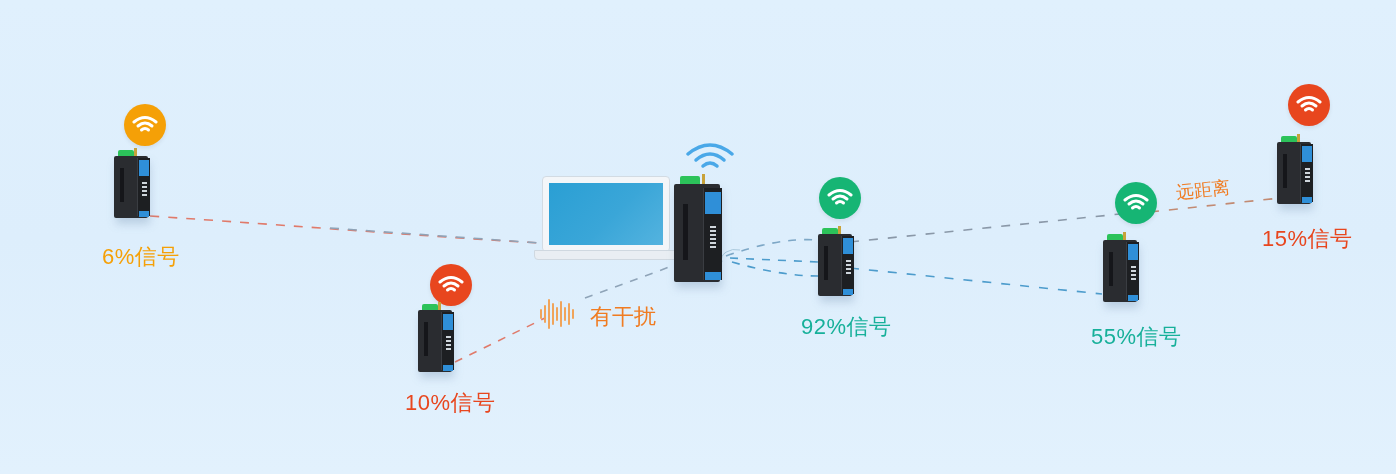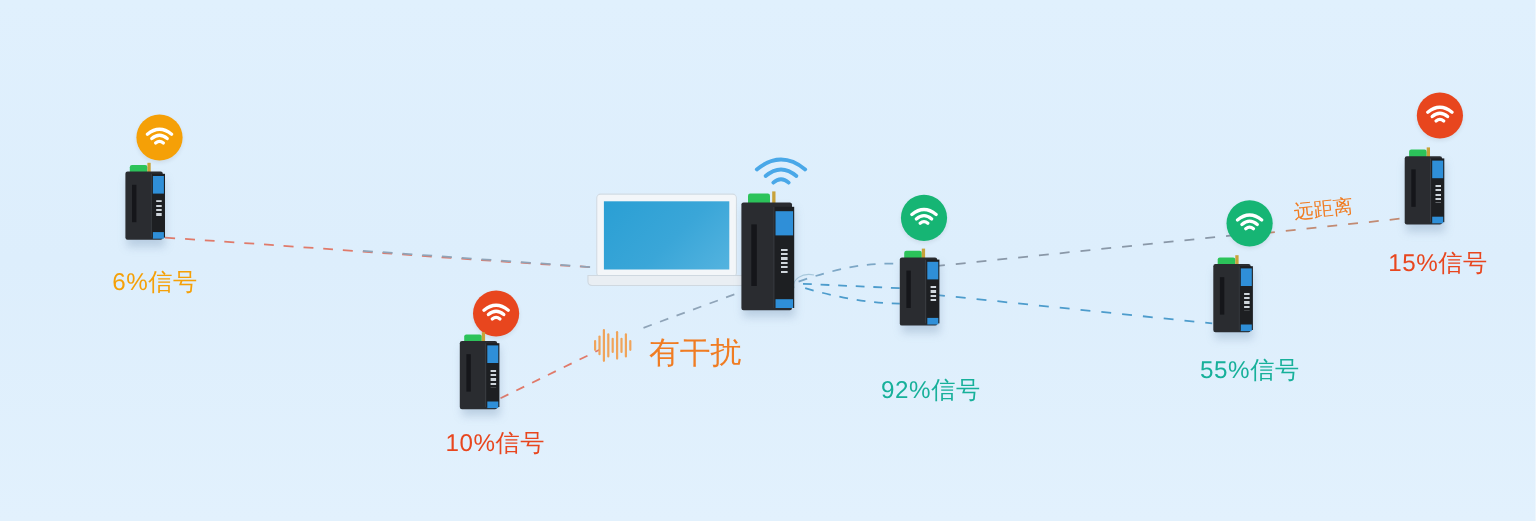--- a/index.html
+++ b/index.html
@@ -33,21 +33,21 @@
     background: repeating-linear-gradient(180deg,#cfd6dc 0 2px, transparent 2px 4px); }
   .device .slot { position:absolute; left:6px; top:20px; width:4px; height:34px; background:#15161a; }
   .device .conn { position:absolute; left:4px; top:2px; width:16px; height:8px; background:#2cc35a; border-radius:2px; }
   .device .ant { position:absolute; left:20px; top:0px; width:3px; height:10px; background:#c8a23a; }
   .label { position:absolute; font-size:22px; white-space:nowrap; letter-spacing:0.5px; }
   .laptop { position:absolute; left:534px; top:176px; width:142px; height:84px; }
   .laptop .lid { position:absolute; left:8px; top:0; width:126px; height:74px; background:#f3f6f9; border:1px solid #d2dbe3; border-radius:4px; }
   .laptop .scr { position:absolute; left:6px; top:6px; width:114px; height:62px;
      background: linear-gradient(135deg, #2a9fd4 0%, #3aa6d8 55%, #54b3df 100%); }
   .laptop .base { position:absolute; left:0; top:74px; width:142px; height:8px; background:#e9eef3; border:1px solid #cfd8e0; border-radius:0 0 4px 4px; }
-  .tag { position:absolute; color:#f07c22; font-size:28px; white-space:nowrap; }
+  .tag { position:absolute; color:#f07c22; font-size:22px; white-space:nowrap; }
 </style>
 </head>
 <body>
 
 <div class="canvas">
 
   <svg class="links" width="1396" height="474">
 
     <path d="M150 216 C 300 226, 420 236, 540 243" stroke="#e07a6a" stroke-width="1.6" stroke-dasharray="9 9" fill="none"></path>
     <path d="M330 228 L 540 243" stroke="#8fa4b8" stroke-width="1.6" stroke-dasharray="9 9" fill="none"></path>
@@ -159,21 +159,21 @@
     <div class="device" style="left:818px; top:226px;">
       <div class="conn"></div>
         <div class="ant"></div>
         <div class="body"></div>
         <div class="slot"></div>
         <div class="face"></div>
         <div class="screen"></div>
         <div class="leds"></div>
         <div class="foot"></div>
     </div>
-    <div class="label" style="left:801px; top:312px; color:#17b09a;margin-top:28px;">92%信号</div>
+    <div class="label" style="left:801px; top:312px; color:#17b09a;">92%信号</div>
   </div>
 
   <div class="node">
     <div class="badge" style="left:1115px; top:182px; background:#16b574;">
       <svg viewBox="0 0 26 22">
           <path d="M2 8 Q13 -1 24 8" stroke="#fff" stroke-width="3" fill="none" stroke-linecap="round"></path>
           <path d="M6 12 Q13 6 20 12" stroke="#fff" stroke-width="3" fill="none" stroke-linecap="round"></path>
           <path d="M9.5 16 Q13 13 16.5 16" stroke="#fff" stroke-width="3" fill="none" stroke-linecap="round"></path>
         </svg>
     </div>

